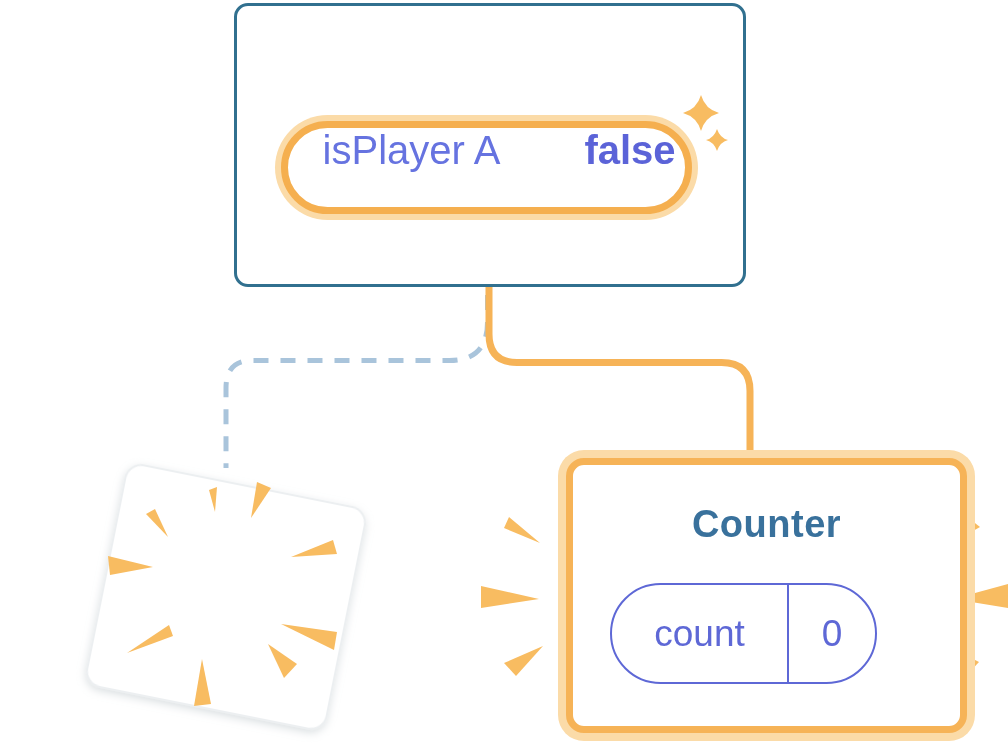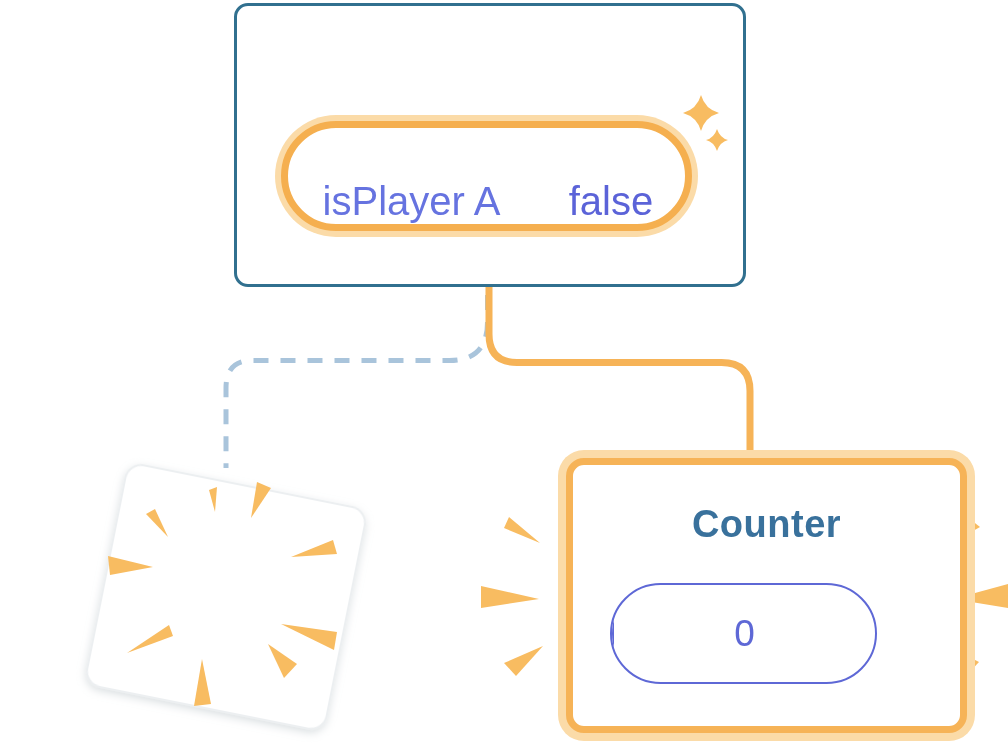--- a/index.html
+++ b/index.html
@@ -33,40 +33,41 @@
     left: 0; right: 0;
     text-align: center;
     color: #39719C;
     font-weight: bold;
     letter-spacing: 0.5px;
   }
   .scoreboard-card .card-title { top: 42px; font-size: 40px; }
   .state-pill-highlight {
     position: absolute;
     left: 44px; top: 115px;
-    width: 411px; height: 110px;
+    width: 411px; height: 93px;
     box-sizing: border-box;
     background: #ffffff;
     border: 7px solid #F5AF4F;
     box-shadow: 0 0 0 6px #FBDBA8;
     border-radius: 999px;
     display: flex;
-    align-items: flex-end;
+    align-items: flex-start;
     overflow: hidden;
+    gap: 19px;
   }
   .pill-cell {
     display: flex;
     align-items: center;
     justify-content: center;
     color: #6673E0;
     font-size: 40px;
   }
   .state-pill-highlight .pill-key { width: 247px; }
   .state-pill-highlight .pill-divider { width: 2px; background: #F0A94C; }
-  .state-pill-highlight .pill-value { flex: 1; font-weight: normal; color: #5B63D8; }
+  .state-pill-highlight .pill-value { flex: 1; font-weight: bold; color: #5B63D8; }
   
   .counter-card {
     position: absolute;
     left: 566px; top: 458px;
     width: 401px; height: 275px;
     box-sizing: border-box;
     background: #ffffff;
     border: 7px solid #F6B357;
     box-shadow: 0 0 0 8px #FBDBA8;
     border-radius: 18px;
@@ -141,20 +142,21 @@
     <div class="state-pill-highlight">
       <div class="pill-cell pill-key">isPlayer A</div>
       <div class="pill-divider"></div>
       <div class="pill-cell pill-value">false</div>
     </div>
   </div>
 
   <div class="counter-card">
     <div class="card-title">Counter</div>
     <div class="state-pill-plain">
+      <div class="pill-cell pill-key">count</div>
       <div class="pill-divider"></div>
       <div class="pill-cell pill-value">0</div>
     </div>
   </div>
 
   <svg class="layer sparkle-layer" viewBox="0 0 1008 750">
     <g fill="#F8BC61">
       <path d="M 701 95 Q 705 109 719 113 Q 705 117 701 131 Q 697 117 683 113 Q 697 109 701 95 Z"></path>
       <path d="M 717 129 Q 720 138 728 140 Q 720 142 717 151 Q 714 142 706 140 Q 714 138 717 129 Z"></path>
     </g>

